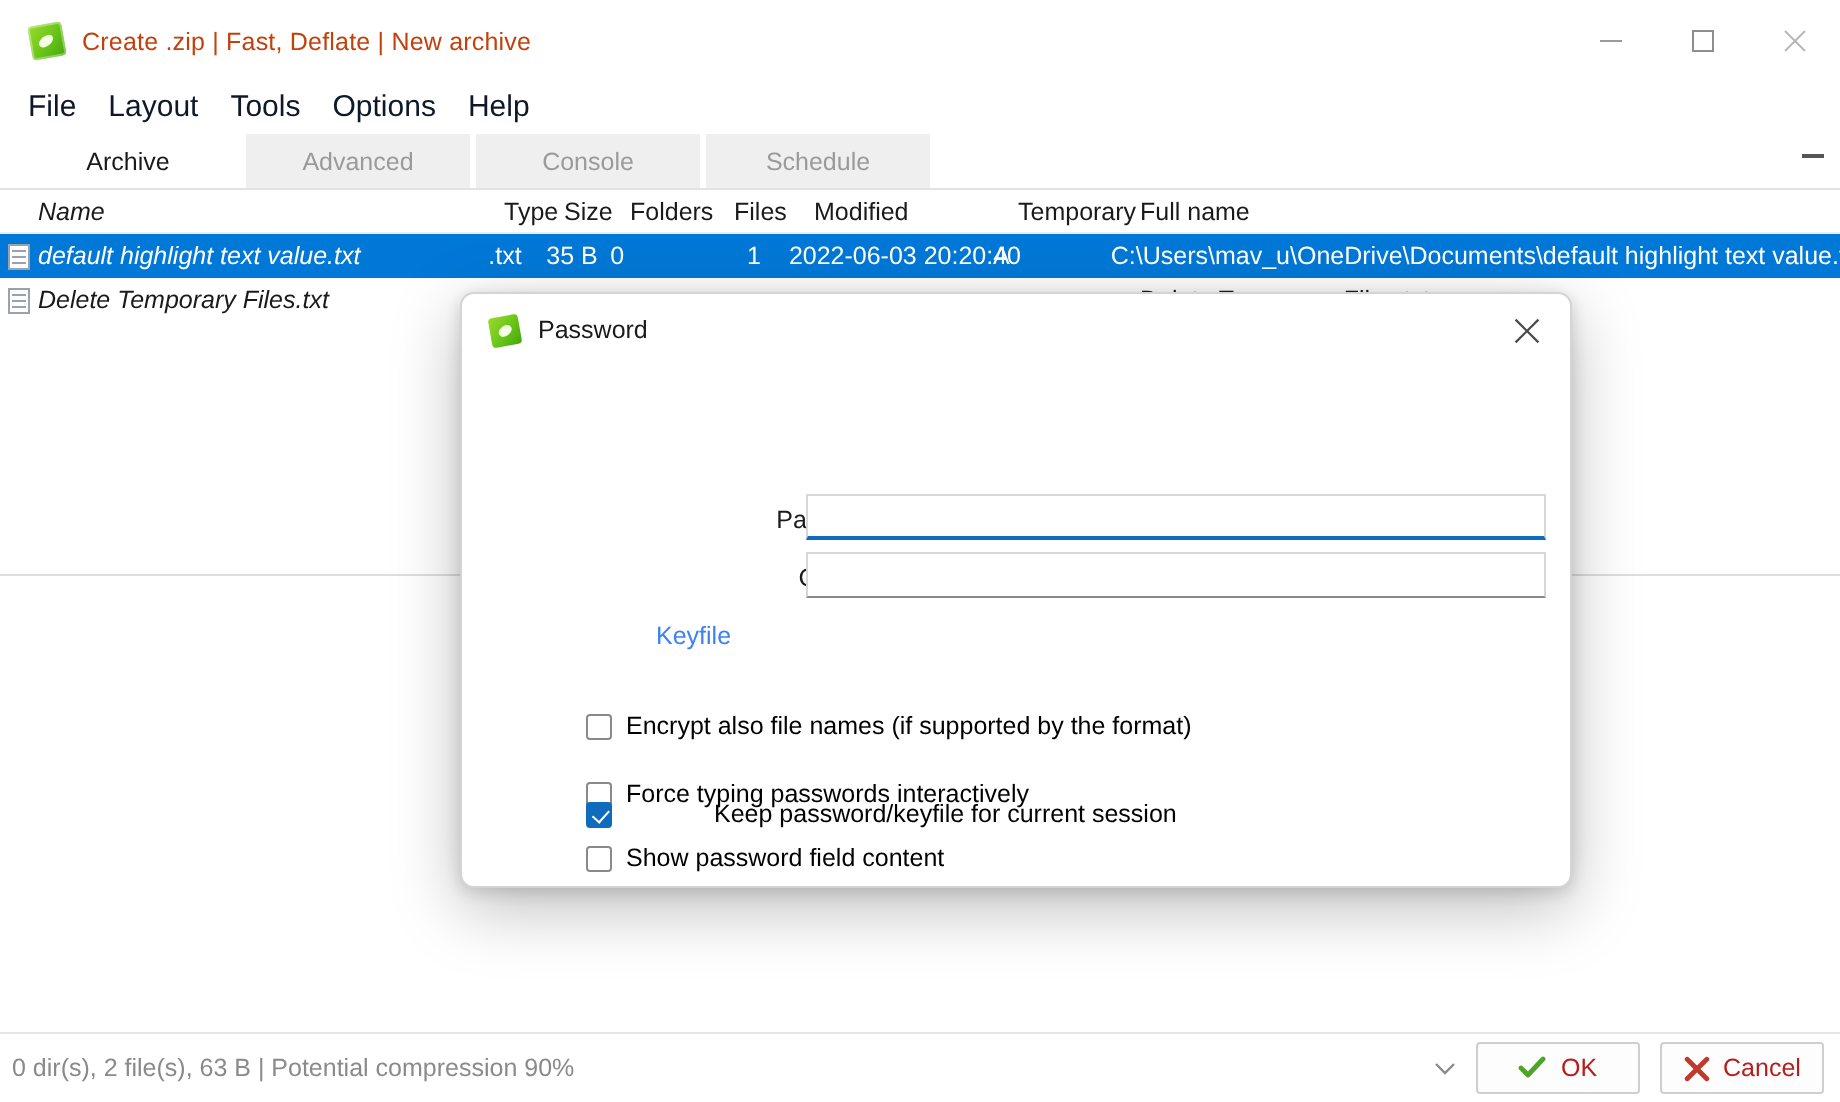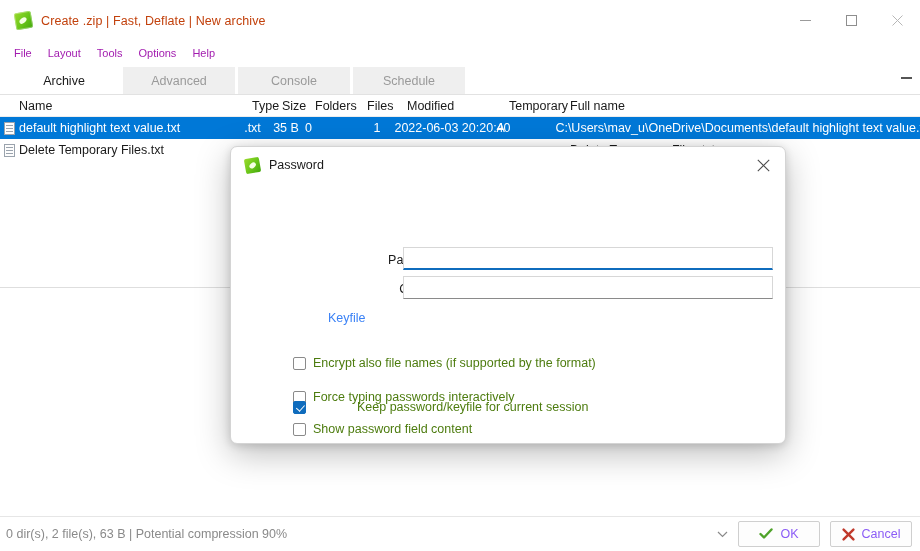--- a/index.html
+++ b/index.html
@@ -78,22 +78,22 @@
   .menubar {
     height: 24px;
     display: flex;
     align-items: center;
     padding-left: 6px;
     flex: 0 0 auto;
     background: #ffffff;
   }
   .menuitem {
     padding: 3px 8px;
-    font-size: 11px;
-    color: #a21caf;
+    font-size: 15px;
+    color: #0f172a;
     line-height: 1;
     border-radius: 2px;
     white-space: nowrap;
     text-align: center;
   }
 
   
   .tabstrip {
     height: 29px;
     flex: 0 0 auto;
@@ -152,21 +152,21 @@
     display: flex;
     align-items: center;
     font-size: 12.5px;
     color: #1a1a1a;
     white-space: nowrap;
   }
   .fl-row.selected {
     background: #0078d7;
     color: #ffffff;
   }
-  .c-name   { width: 252px; padding-left: 19px; box-sizing: border-box; overflow: hidden; }
+  .c-name   { width: 252px; padding-left: 19px; box-sizing: border-box; overflow: hidden; font-style: italic; }
   .c-type   { width: 30px; }
   .c-size   { width: 33px; }
   .c-folders{ width: 52px; }
   .c-files  { width: 35px; text-align: right; padding-right: 9px; box-sizing: border-box; }
   .c-mod    { width: 107px; padding-left: 5px; box-sizing: border-box; }
   .c-attr   { width: 61px; }
   .c-full   { flex: 1 1 auto; overflow: hidden; }
   .fl-head .c-files { text-align: left; padding-right: 0; padding-left: 0;}
   .doc-icon {
     position: absolute;
@@ -201,21 +201,21 @@
     white-space: nowrap;
   }
   .chev-plain {
     position: absolute;
   }
   .cbx {
     position: absolute;
     display: flex;
     align-items: center;
     font-size: 12.5px;
-    color: #4d7c0f;
+    color: #000000;
     white-space: nowrap;
     padding-left: 44px;
   }
   .box {
     width: 13px; height: 13px;
     border: 1px solid #8a8a8a;
     border-radius: 2px;
     box-sizing: border-box;
     background: #fff;
     margin-right: 7px;
@@ -256,21 +256,21 @@
     height: 26px;
     min-width: 82px;
     box-sizing: border-box;
     border: 1px solid #cfcfcf;
     background: #fdfdfd;
     display: flex;
     align-items: center;
     justify-content: center;
     gap: 7px;
     font-size: 12.5px;
-    color: #8b5cf6;
+    color: #b91c1c;
     border-radius: 2px;
   }
   .bottom-actions {
     position: absolute;
     right: 8px;
     display: flex;
     align-items: center;
     gap: 10px;
   }
 

